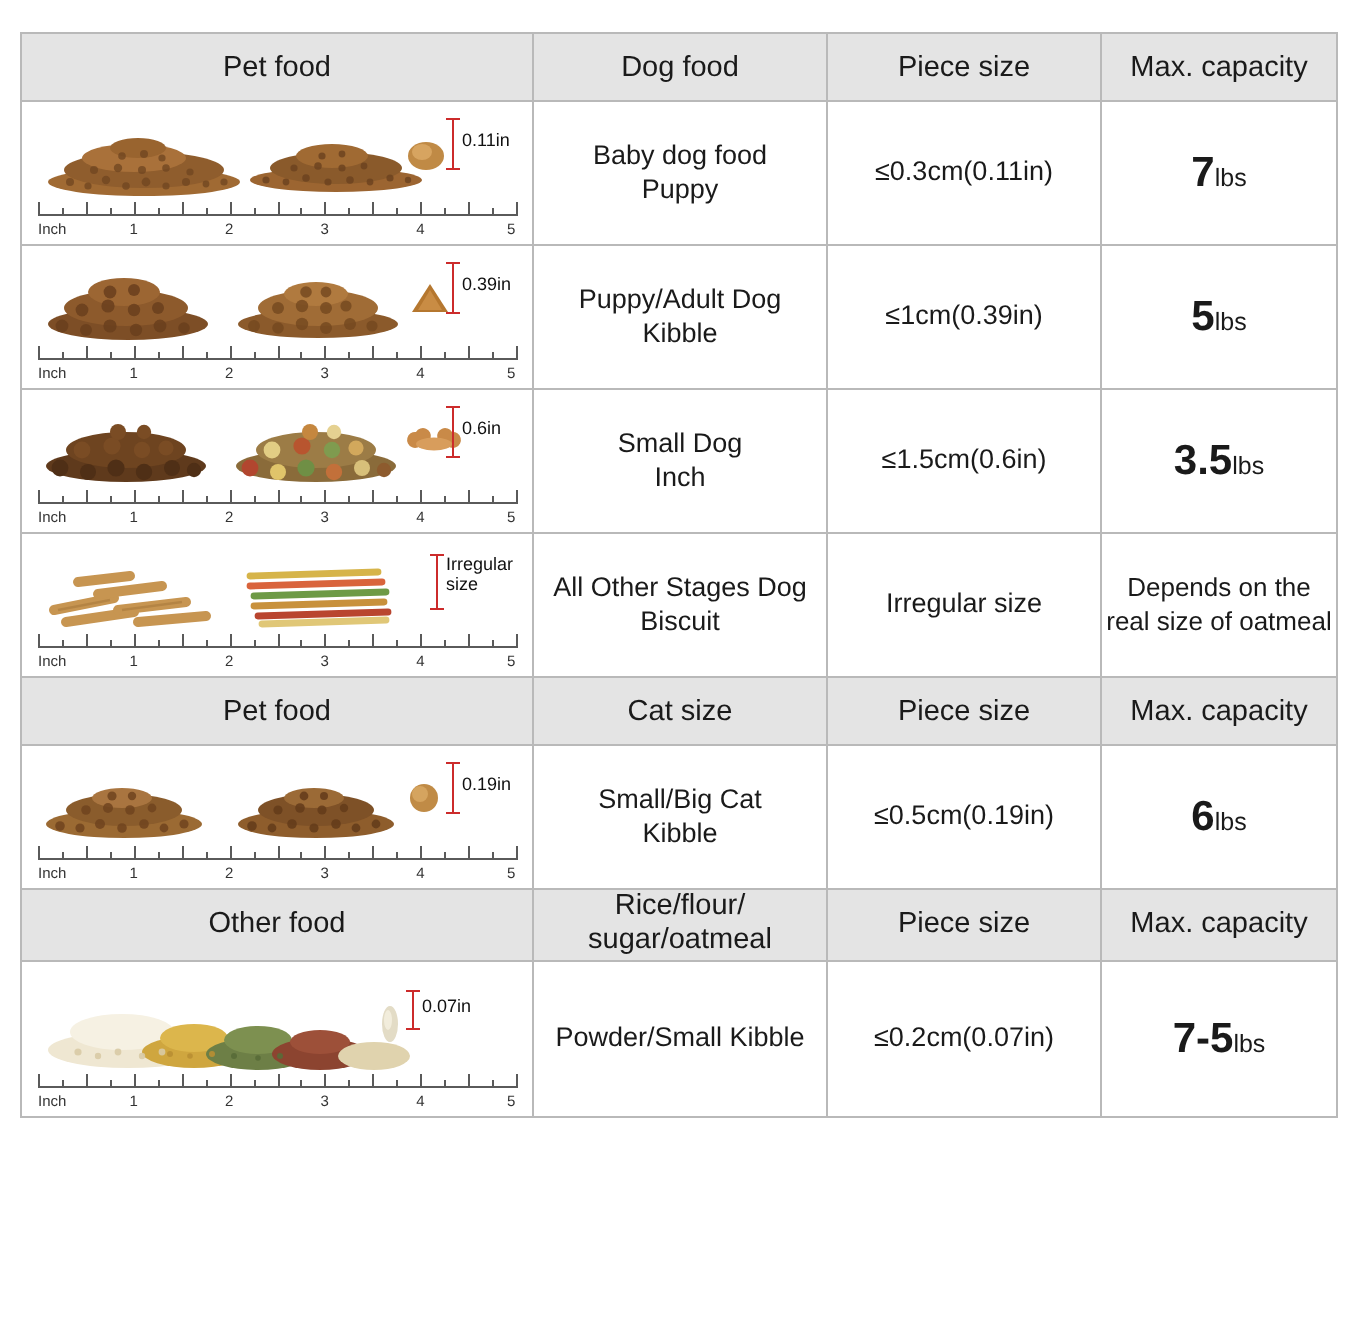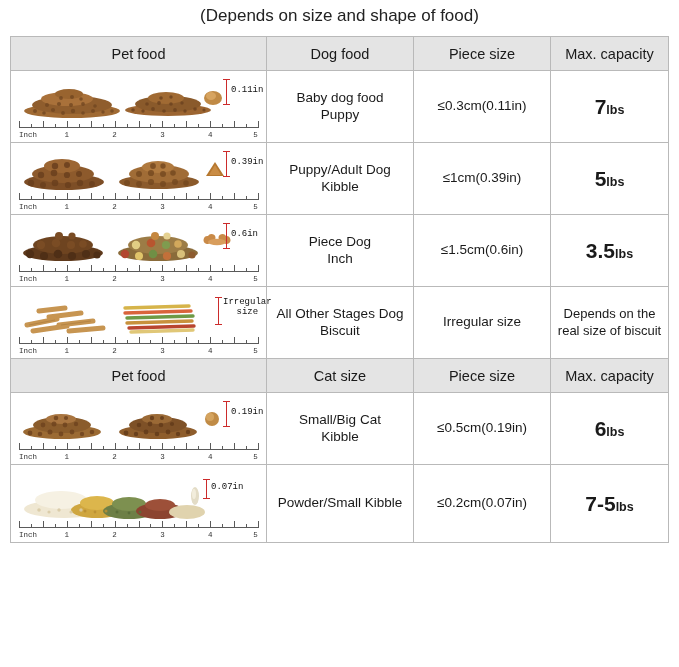--- a/index.html
+++ b/index.html
@@ -28,21 +28,21 @@
     color: #111111;
   }
   .subtitle {
     text-align: center;
     font-size: 17px;
     margin: 6px 0 10px 0;
     color: #222222;
   }
   table.cap {
     width: 659px;
-    margin: 4px 10px;
+    margin: 16px 10px;
     border-collapse: collapse;
     table-layout: fixed;
   }
   table.cap td, table.cap th {
     border: 1px solid #b9b9b9;
     vertical-align: middle;
     padding: 0;
   }
   .hdr td {
     background: #e4e4e4;
@@ -68,29 +68,28 @@
     font-size: 13px;
     line-height: 1.3;
     padding: 4px 6px;
   }
   .cap-big {
     font-size: 21px;
     font-weight: bold;
   }
   .cap-unit {
     font-size: 12.5px;
-    font-weight: bold;
+    font-weight: normal;
   }
 
   
   .pic-cell {
     position: relative;
     height: 72px;
     padding: 0;
-    font-family: Liberation Mono, monospace;
   }
   .pic-inner {
     position: relative;
     width: 100%;
     height: 100%;
   }
   .ruler {
     position: absolute;
     left: 8px;
     right: 8px;
@@ -168,21 +167,20 @@
     position: absolute;
     left: 2px;
     top: 9px;
   }
 </style>
 </head>
 <body>
 
 <div class="page">
 
-  <div class="subtitle">(Depends on size and shape of food)</div>
 
   <table class="cap">
     <colgroup>
       <col class="col-pics">
         <col class="col-food">
         <col class="col-piece">
         <col class="col-cap">
     </colgroup>
 
     <tbody>
@@ -466,21 +464,21 @@
             <span class="inchlabel">Inch</span>
             <span class="num" style="left:20%">1</span>
             <span class="num" style="left:40%">2</span>
             <span class="num" style="left:60%">3</span>
             <span class="num" style="left:80%">4</span>
             <span class="num" style="left:99%">5</span>
           </div>
         </div>
       </td>
       <td class="cell-center">
-        <div>Piece Dog</div>
+        <div>Small Dog</div>
         <div>Inch</div>
       </td>
       <td class="cell-center">≤1.5cm(0.6in)</td>
       <td class="cap-val">
         <span class="cap-big">3.5</span><span class="cap-unit">lbs</span>
       </td>
     </tr>
 
     <tr>
       <td class="pic-cell">
@@ -504,21 +502,21 @@
               <line x1="6" y1="8" x2="70" y2="6" stroke="#d6b44a"></line>
               <line x1="6" y1="13" x2="72" y2="11" stroke="#d9643c"></line>
               <line x1="8" y1="18" x2="74" y2="16" stroke="#6e9a46"></line>
               <line x1="8" y1="23" x2="73" y2="21" stroke="#c8913c"></line>
               <line x1="10" y1="28" x2="75" y2="26" stroke="#b9452f"></line>
               <line x1="12" y1="32" x2="74" y2="30" stroke="#e0c777"></line>
             </g>
           </svg>
           <div class="sample-wrap">
             <div class="dim-line" style="left:18px;top:4px;height:28px;"></div>
-            <div class="dim-text two" style="left:23px;top:4px;text-align:center;">
+            <div class="dim-text two" style="left:23px;top:4px;">
               <div>Irregular</div>
               <div>size</div>
             </div>
           </div>
           <div class="ruler">
             <div class="baseline"></div>
             <div class="tick major" style="left:0%"></div>
                 <div class="tick minor" style="left:5%"></div>
             <div class="tick major" style="left:10%"></div>
                 <div class="tick minor" style="left:15%"></div>
@@ -548,21 +546,21 @@
           </div>
         </div>
       </td>
       <td class="cell-center">
         <div>All Other Stages Dog</div>
         <div>Biscuit</div>
       </td>
       <td class="cell-center">Irregular size</td>
       <td class="cap-val">
         <div>Depends on the</div>
-        <div>real size of biscuit</div>
+        <div>real size of oatmeal</div>
       </td>
     </tr>
 
     <tr class="hdr">
       <td>Pet food</td>
       <td>Cat size</td>
       <td>Piece size</td>
       <td>Max. capacity</td>
     </tr>
 
@@ -652,20 +650,29 @@
       <td class="cell-center">
         <div>Small/Big Cat</div>
         <div>Kibble</div>
       </td>
       <td class="cell-center">≤0.5cm(0.19in)</td>
       <td class="cap-val">
         <span class="cap-big">6</span><span class="cap-unit">lbs</span>
       </td>
     </tr>
 
+    <tr class="hdr">
+      <td>Other food</td>
+      <td style="line-height:1.2;">
+        <div>Rice/flour/</div>
+        <div>sugar/oatmeal</div>
+      </td>
+      <td>Piece size</td>
+      <td>Max. capacity</td>
+    </tr>
 
     <tr>
       <td class="pic-cell" style="height:78px;">
         <div class="pic-inner">
           <svg width="190" height="48" viewBox="0 0 190 48" style="position:absolute;left:8px;top:8px;">
             <ellipse cx="45" cy="36" rx="40" ry="9" fill="#efe7d2"></ellipse>
             <ellipse cx="42" cy="27" rx="26" ry="9" fill="#f6f1e3"></ellipse>
             <ellipse cx="78" cy="37" rx="26" ry="8" fill="#cfa63f"></ellipse>
             <ellipse cx="78" cy="30" rx="17" ry="7" fill="#dcb64c"></ellipse>
             <ellipse cx="110" cy="38" rx="26" ry="8" fill="#6d7f46"></ellipse>

